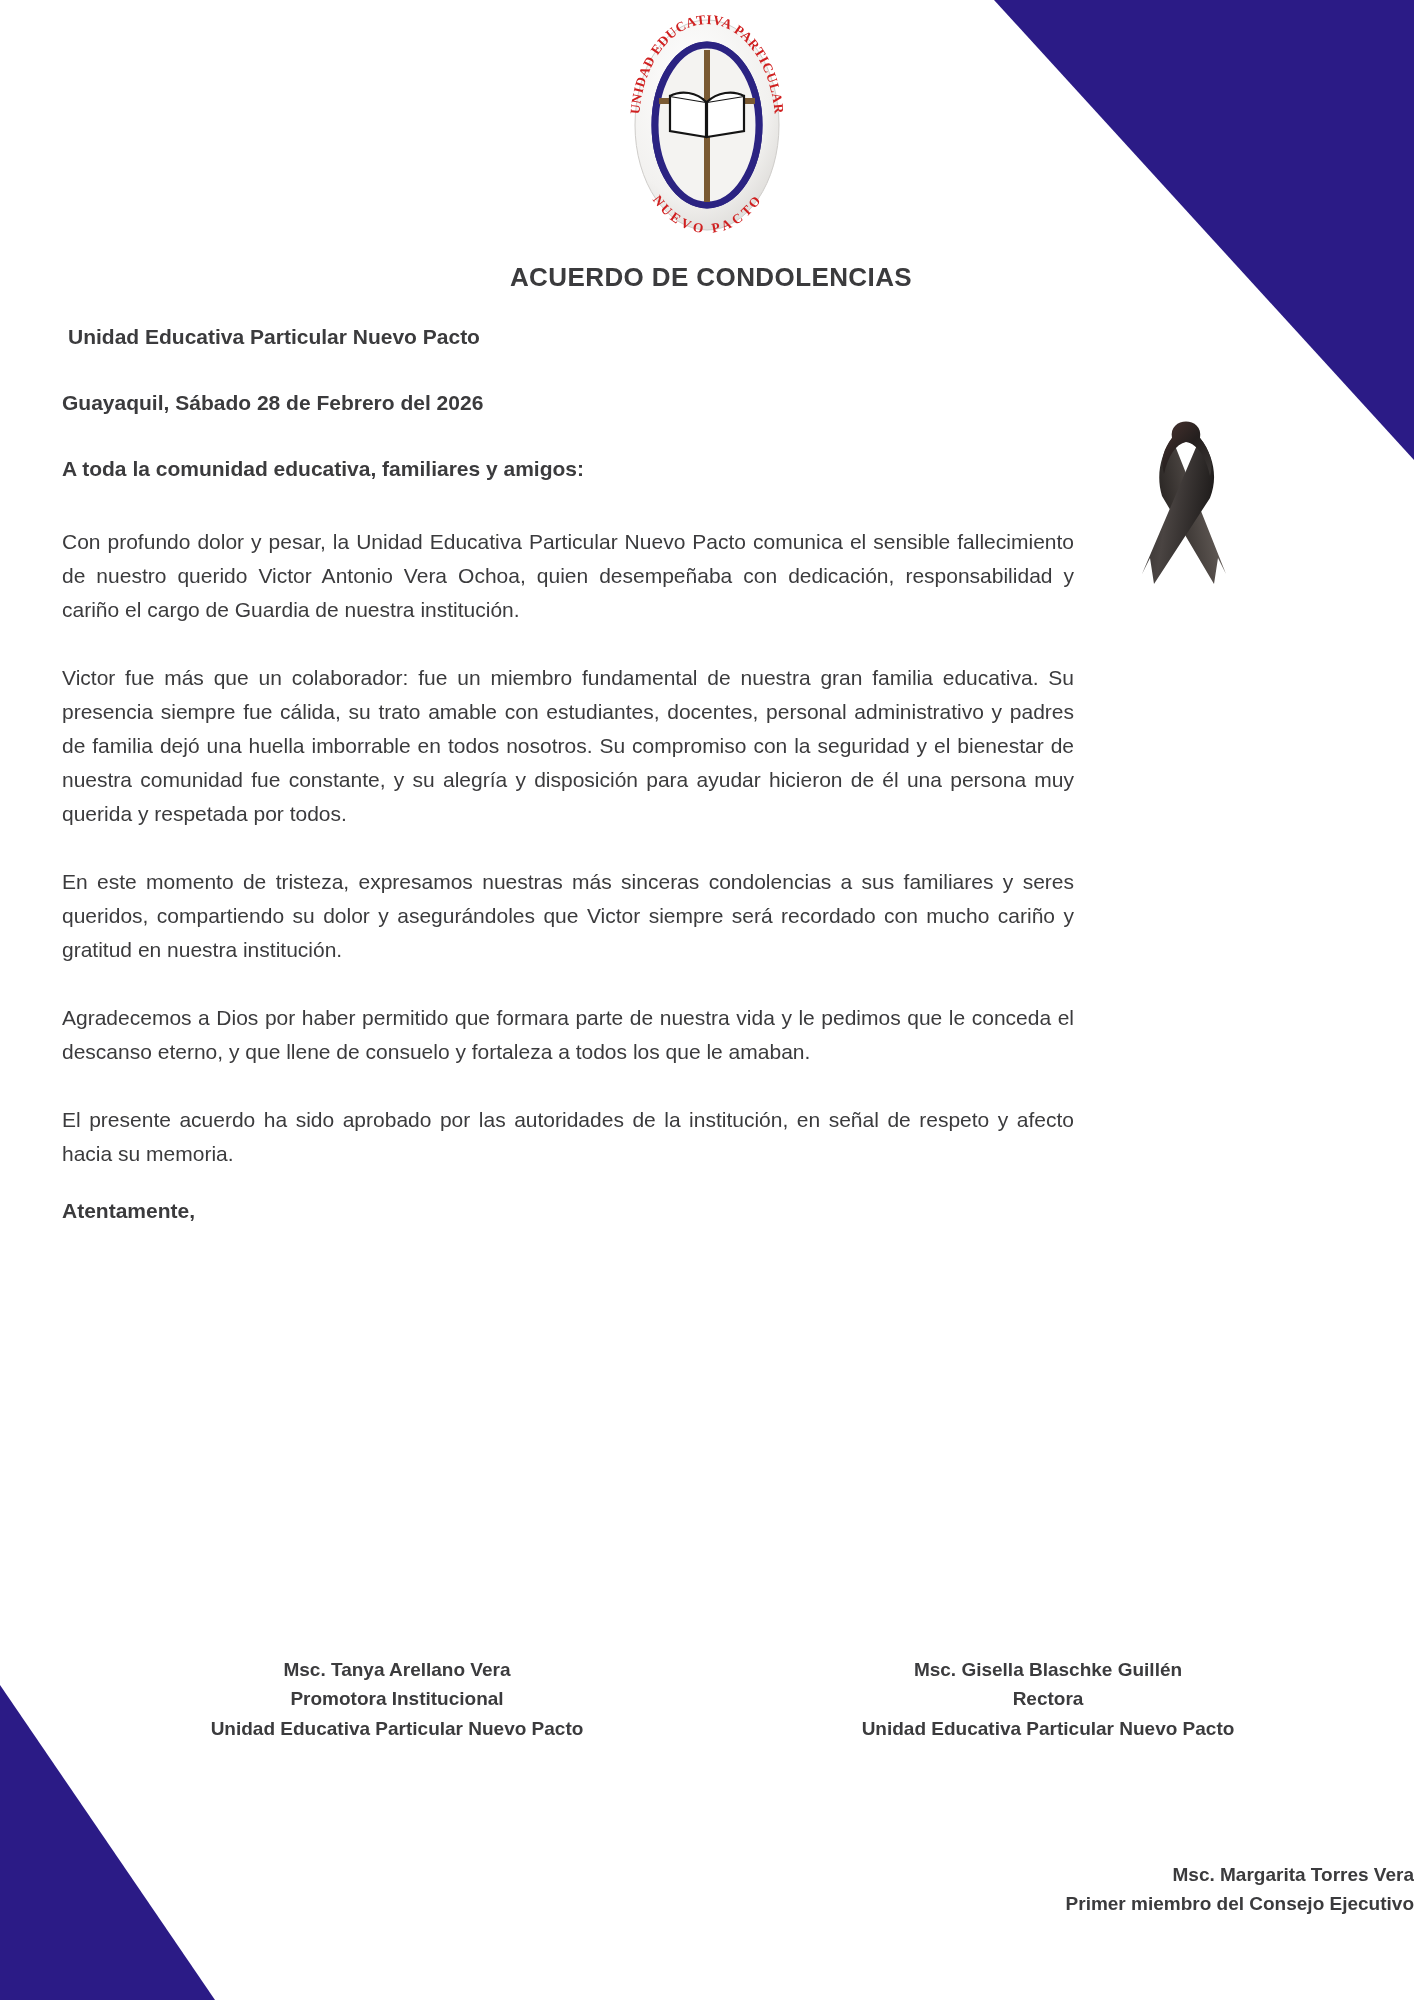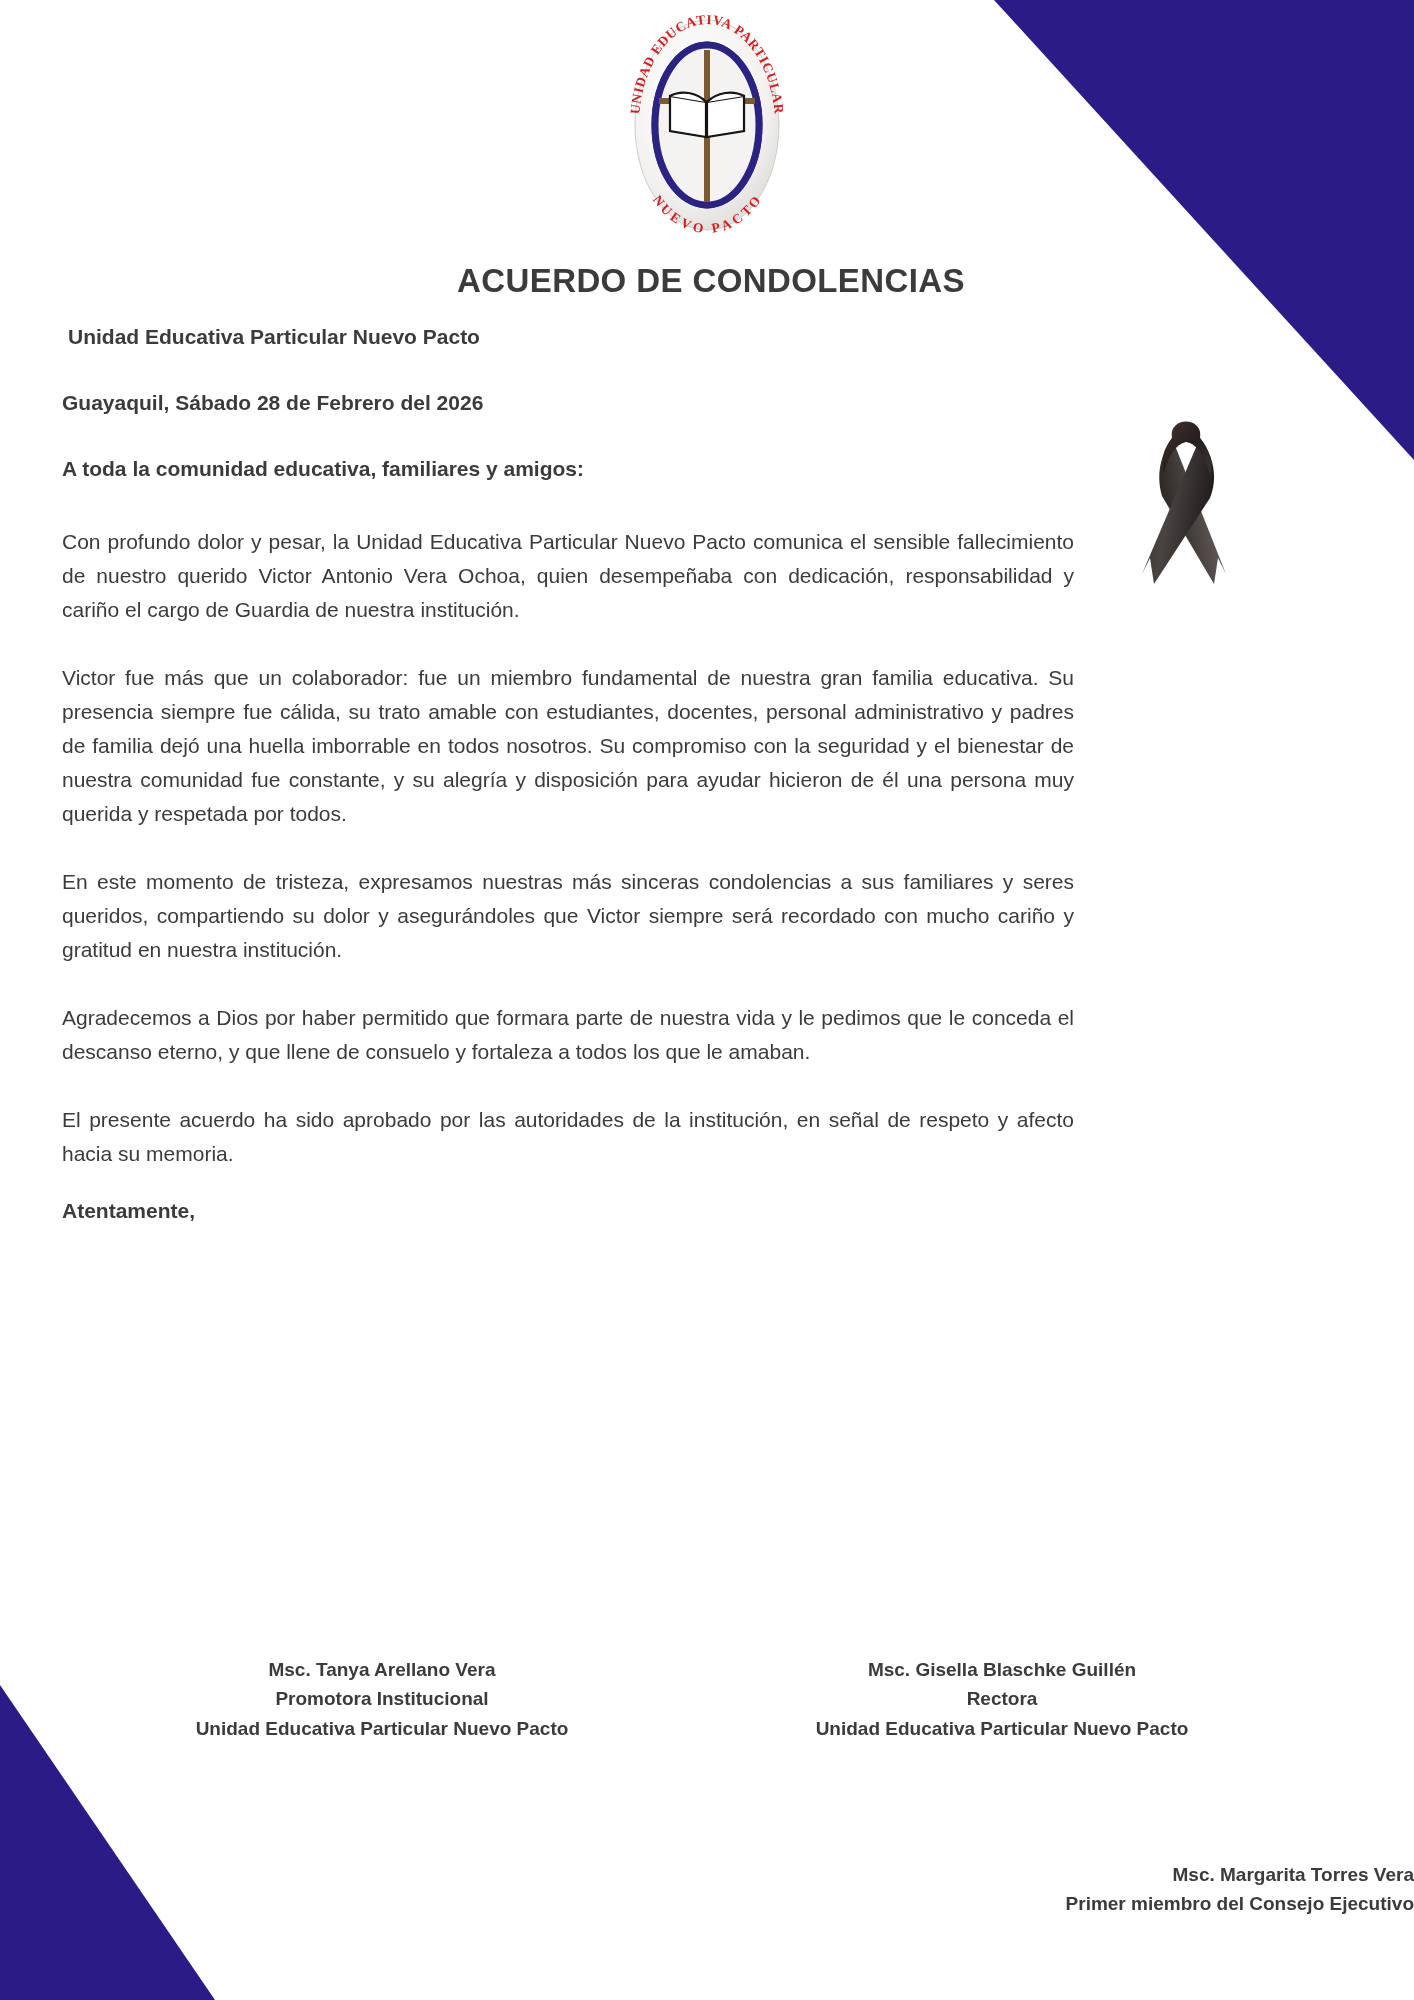--- a/index.html
+++ b/index.html
@@ -57,21 +57,21 @@
   }
   .crest svg { display: block; }
 
   
   .doc-title {
     position: absolute;
     left: 0;
     right: 0;
     top: 262px;
     text-align: center;
-    font-size: 33px;
+    font-size: 26px;
     font-weight: bold;
     letter-spacing: 0.4px;
     color: #3b3b3d;
     padding-left: 8px;
   }
 
   
   .body-block {
     position: absolute;
     left: 62px;
@@ -116,25 +116,26 @@
     left: 1110px;
     top: 398px;
     width: 150px;
     height: 210px;
   }
   .ribbon svg { display: block; }
 
   
   .sig-row {
     position: absolute;
-    left: 62px;
+    left: 77px;
     top: 1655px;
     width: 1272px;
     display: flex;
     justify-content: flex-start;
+    gap: 31px;
   }
   .sig-block {
     text-align: center;
     color: #3b3b3d;
     font-size: 19px;
     font-weight: bold;
     line-height: 1.55;
   }
   .sig-left  { width: 560px; margin-left: 40px; }
   .sig-right { width: 560px; margin-left: 60px; }

